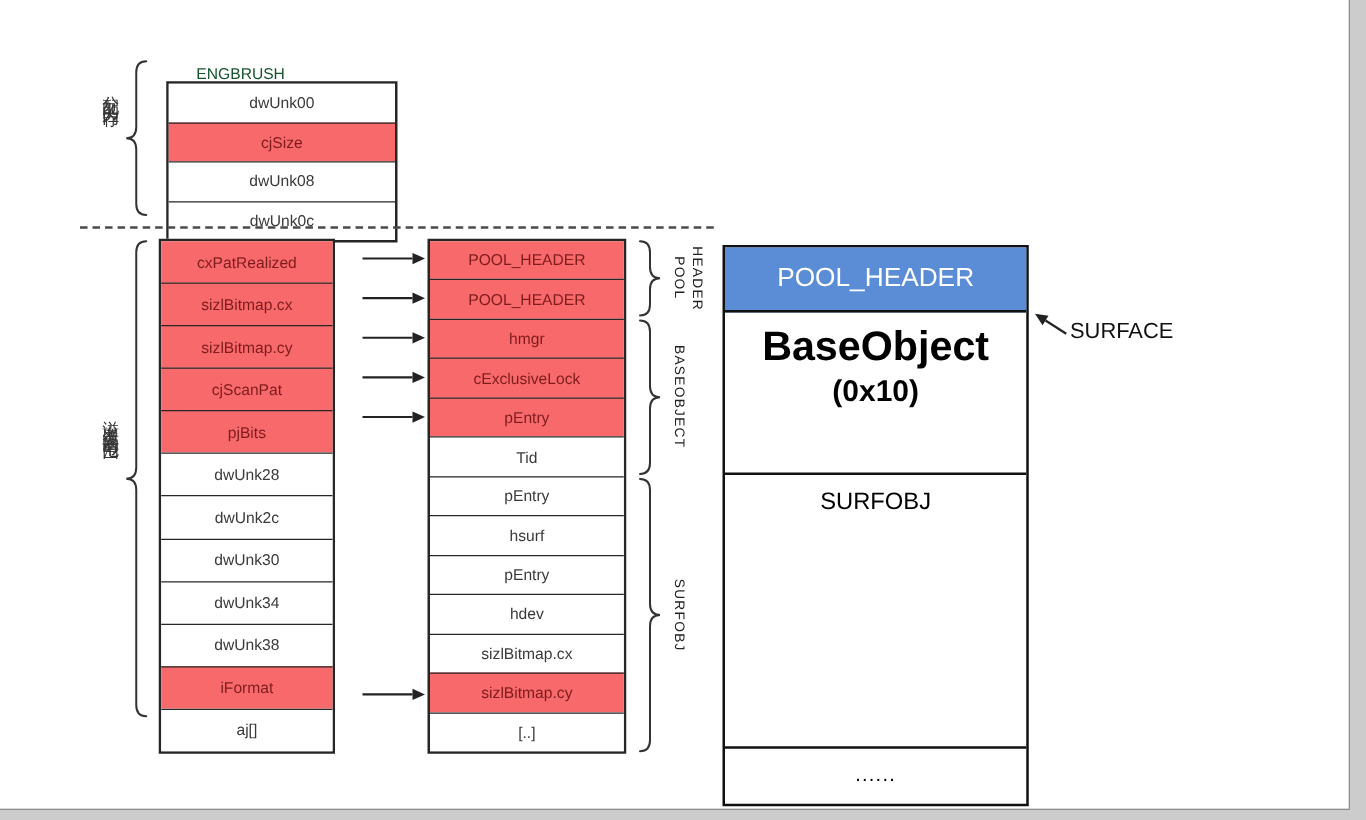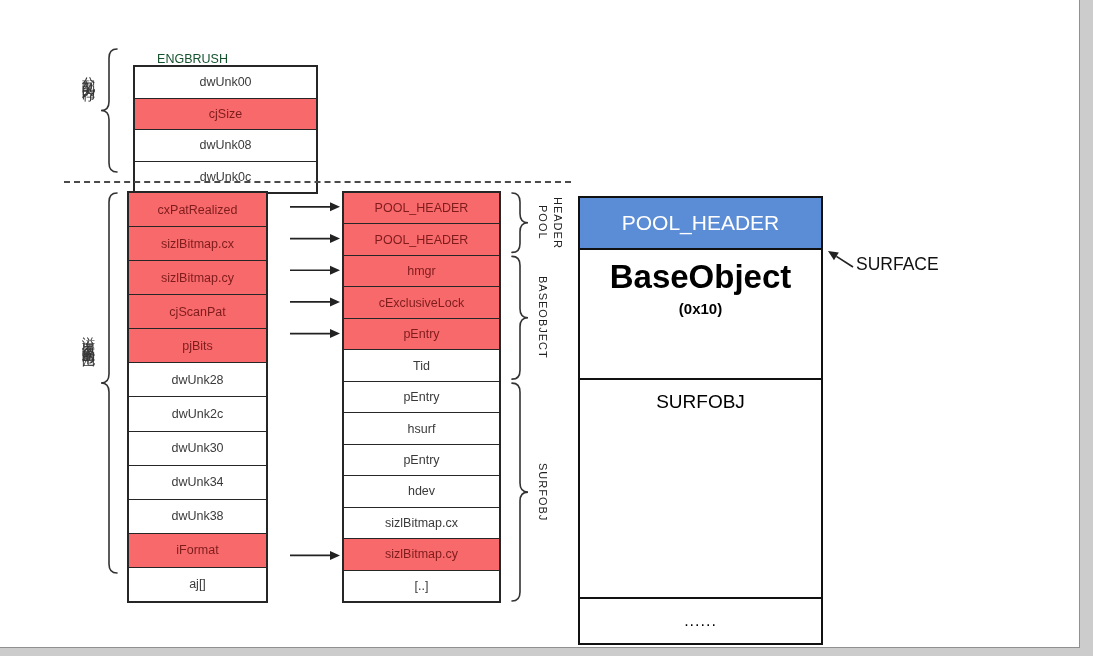--- a/index.html
+++ b/index.html
@@ -106,21 +106,21 @@
     border-bottom: 2px solid #111;
   }
   #membox-base {
     height: 130px;
     border-bottom: 2px solid #111;
     text-align:center;
     padding-top: 8px;
     color:#000;
   }
   #membox-base .bo-title { font-size: 33px; font-weight: bold; line-height: 1.15; }
-  #membox-base .bo-size  { font-size: 15px; font-weight: bold; margin-top: 4px; }
+  #membox-base .bo-size  { font-size: 24px; font-weight: bold; margin-top: 4px; }
   #membox-surf {
     height: 219px;
     border-bottom: 2px solid #111;
     text-align:center;
     padding-top: 8px;
     font-size: 19px;
     color:#000;
     line-height: 1.45;
   }
   #membox-dots {

